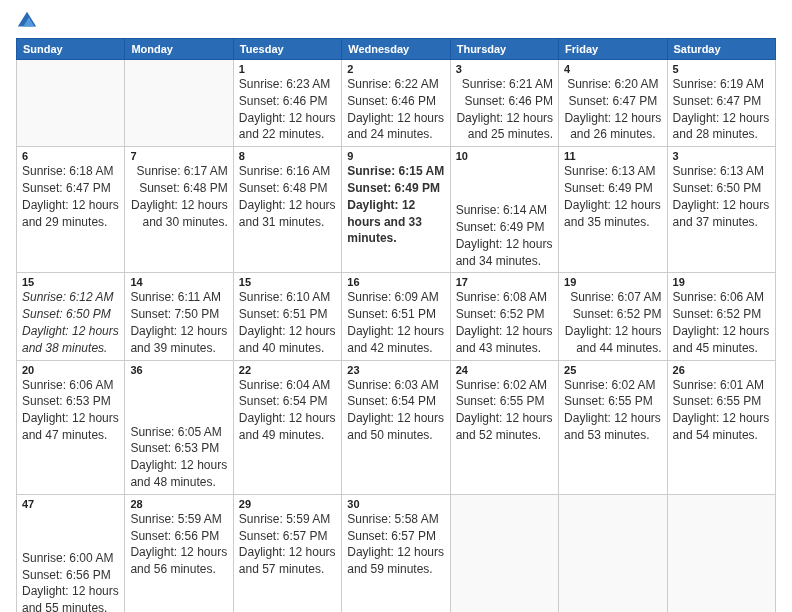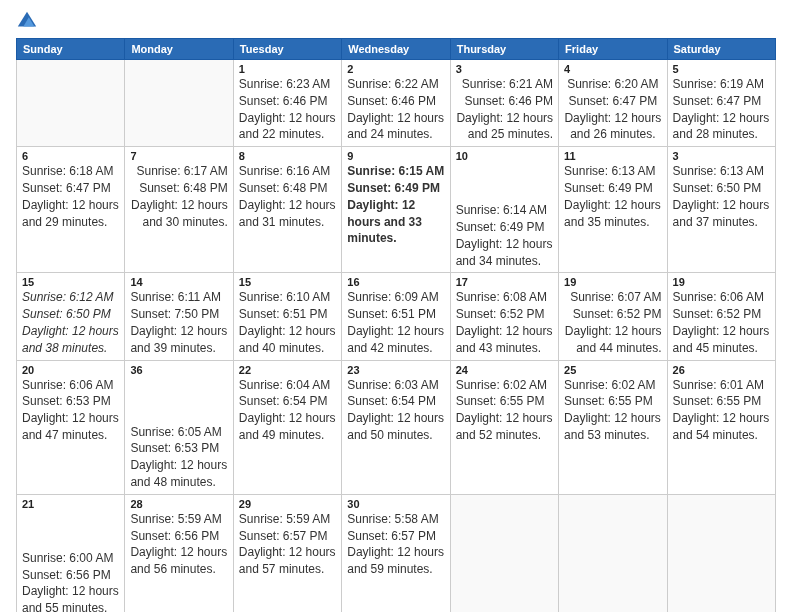--- a/index.html
+++ b/index.html
@@ -289,21 +289,21 @@
           </td>
           <td>
             <span class="day-number">26</span>
             <div class="day-info" style="white-space: pre-line;">Sunrise: 6:01 AM
 Sunset: 6:55 PM
 Daylight: 12 hours and 54 minutes.</div>
           </td>
         </tr>
         <tr>
           <td>
-            <span class="day-number">21</span>
+            <span class="day-number">47</span>
             <div class="day-info" style="white-space: pre-line; margin-top: 40px;">Sunrise: 6:00 AM
 Sunset: 6:56 PM
 Daylight: 12 hours and 55 minutes.</div>
           </td>
           <td>
             <span class="day-number">28</span>
             <div class="day-info" style="white-space: pre-line;">Sunrise: 5:59 AM
 Sunset: 6:56 PM
 Daylight: 12 hours and 56 minutes.</div>
           </td>

